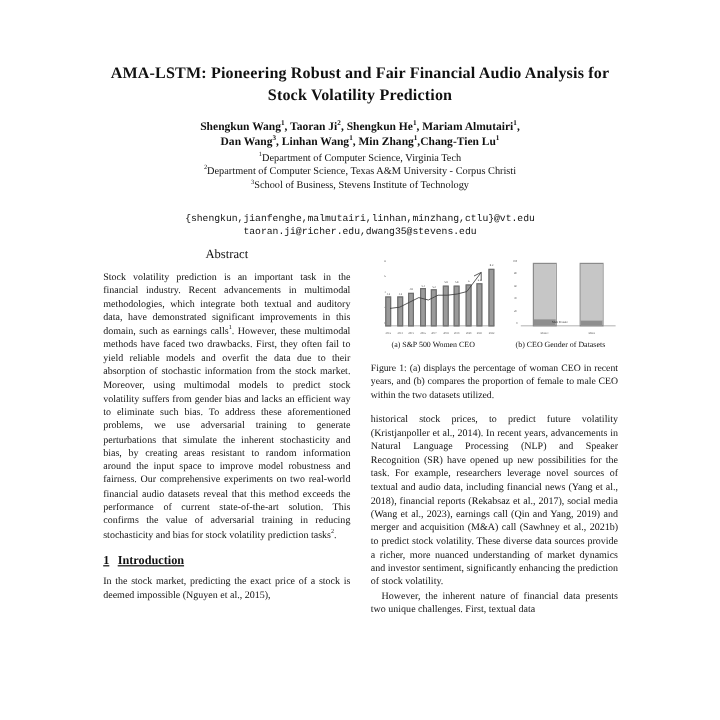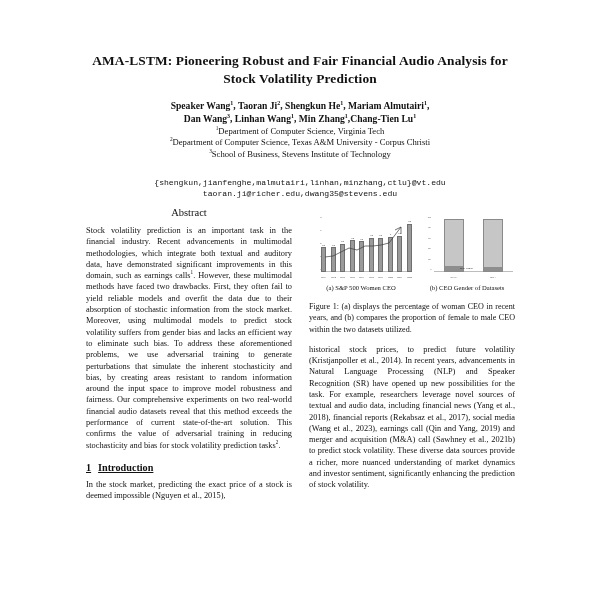--- a/index.html
+++ b/index.html
@@ -246,21 +246,21 @@
 </style>
 </head>
 <body>
 
 <div class="page">
 
   <div class="title-block">
     <h1 class="paper-title">AMA-LSTM: Pioneering Robust and Fair Financial Audio Analysis for Stock Volatility Prediction</h1>
 
     <div class="authors">
-      <span class="ln" id="author-line-1"><span>Speaker Wang</span><sup>1</sup>, <span>Taoran Ji</span><sup>2</sup>, <span>Shengkun He</span><sup>1</sup>, <span>Mariam Almutairi</span><sup>1</sup>,</span>
+      <span class="ln" id="author-line-1"><span>Shengkun Wang</span><sup>1</sup>, <span>Taoran Ji</span><sup>2</sup>, <span>Shengkun He</span><sup>1</sup>, <span>Mariam Almutairi</span><sup>1</sup>,</span>
       <span class="ln" id="author-line-2"><span>Dan Wang</span><sup>3</sup>, <span>Linhan Wang</span><sup>1</sup>, <span>Min Zhang</span><sup>1</sup>,<span>Chang-Tien Lu</span><sup>1</sup></span>
     </div>
 
     <div class="affil" id="affiliation-list">
         <span class="ln"><sup>1</sup>Department of Computer Science, Virginia Tech</span>
         <span class="ln"><sup>2</sup>Department of Computer Science, Texas A&amp;M University - Corpus Christi</span>
         <span class="ln"><sup>3</sup>School of Business, Stevens Institute of Technology</span>
       </div>
 
     <div class="emails" id="email-block">
@@ -391,15 +391,16 @@
 
         <div class="subcaps">
           <div class="subcap-a">(a) S&amp;P 500 Women CEO</div>
           <div class="subcap-b">(b) CEO Gender of Datasets</div>
         </div>
 
         <div class="fig-caption">Figure 1: (a) displays the percentage of woman CEO in recent years, and (b) compares the proportion of female to male CEO within the two datasets utilized.</div>
       </div>
 
       <p class="body">historical stock prices, to predict future volatility (Kristjanpoller et al., 2014). In recent years, advancements in Natural Language Processing (NLP) and Speaker Recognition (SR) have opened up new possibilities for the task. For example, researchers leverage novel sources of textual and audio data, including financial news (Yang et al., 2018), financial reports (Rekabsaz et al., 2017), social media (Wang et al., 2023), earnings call (Qin and Yang, 2019) and merger and acquisition (M&amp;A) call (Sawhney et al., 2021b) to predict stock volatility. These diverse data sources provide a richer, more nuanced understanding of market dynamics and investor sentiment, significantly enhancing the prediction of stock volatility.</p>
+      <p class="body">However, the inherent nature of financial data presents two unique challenges. First, textual data</p>
     </div>
   </div>
 </div>
 
 </body></html>

